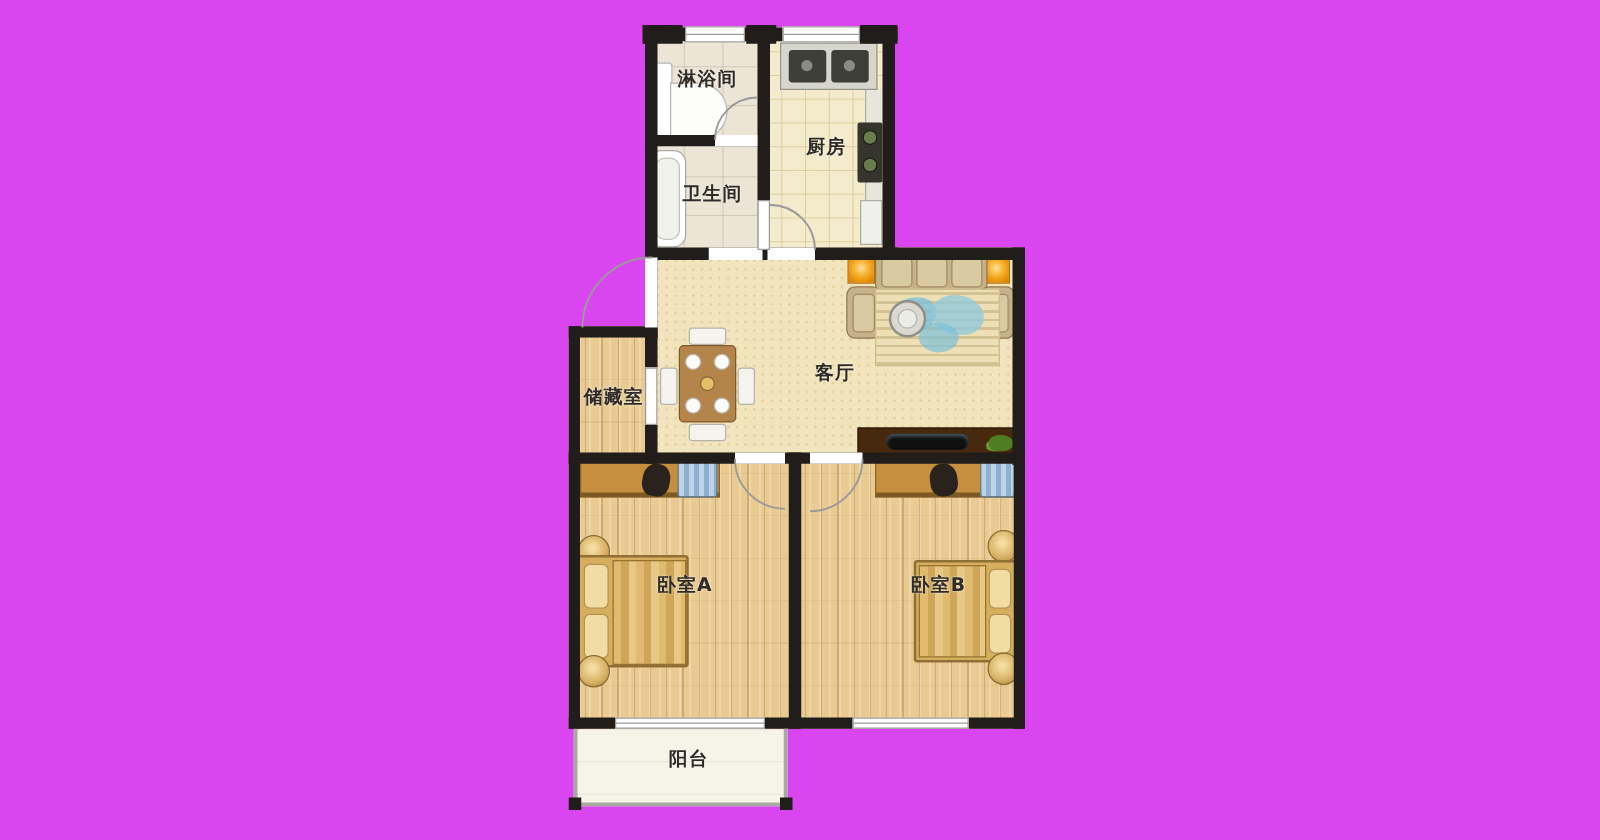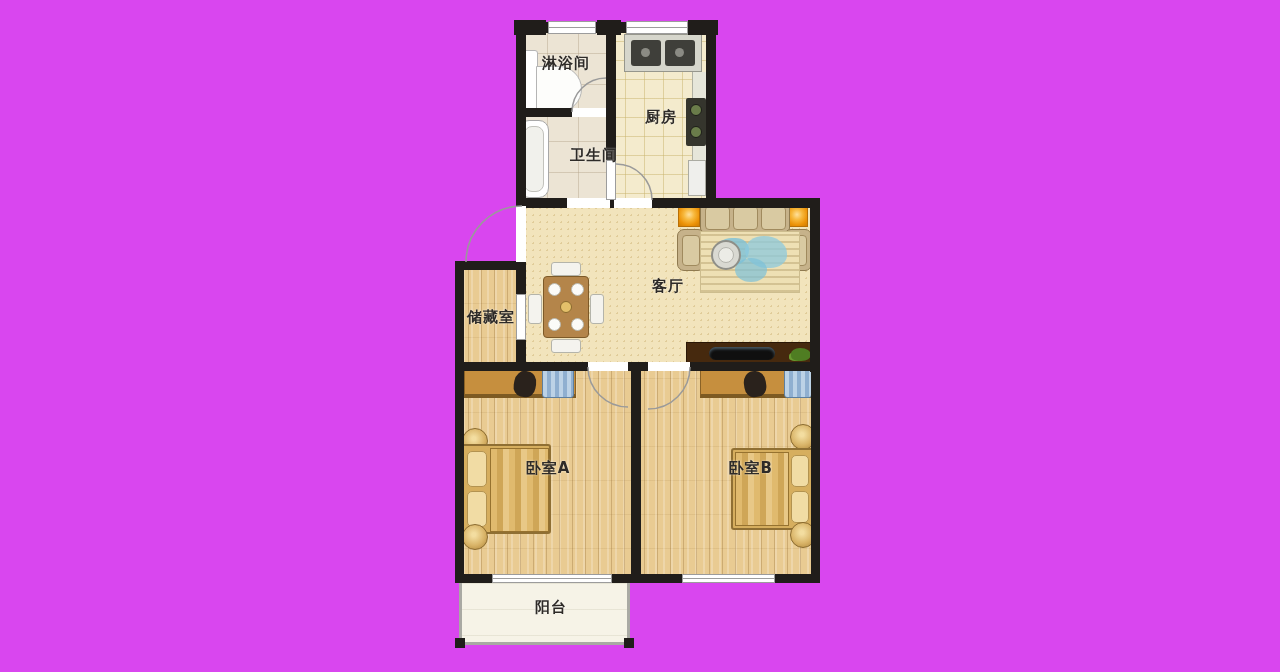--- a/index.html
+++ b/index.html
@@ -200,20 +200,20 @@
       <path d="M 572 112 A 34 34 0 0 1 606 78"></path>
       <path d="M 652 200 A 36 36 0 0 0 616 164"></path>
       <path d="M 522 206 A 56 56 0 0 0 466 262"></path>
       <path d="M 588 367 A 40 40 0 0 0 628 407"></path>
       <path d="M 690 367 A 42 42 0 0 1 648 409"></path>
     </g>
   </svg>
 
   <div class="room-label" style="left:520px;top:54px;">淋浴间</div>
   <div class="room-label" style="left:615px;top:108px;">厨房</div>
-  <div class="room-label" style="left:548px;top:146px;">卫生间</div>
-  <div class="room-label" style="left:622px;top:277px;">客厅</div>
+  <div class="room-label" style="left:524px;top:146px;">卫生间</div>
+  <div class="room-label" style="left:622px;top:289px;">客厅</div>
   <div class="room-label" style="left:445px;top:308px;">储藏室</div>
   <div class="room-label" style="left:502px;top:459px;">卧室A</div>
   <div class="room-label" style="left:681px;top:459px;text-align:right;">卧室B</div>
   <div class="room-label" style="left:505px;top:598px;">阳台</div>
 
 </div>
 
 </body></html>

